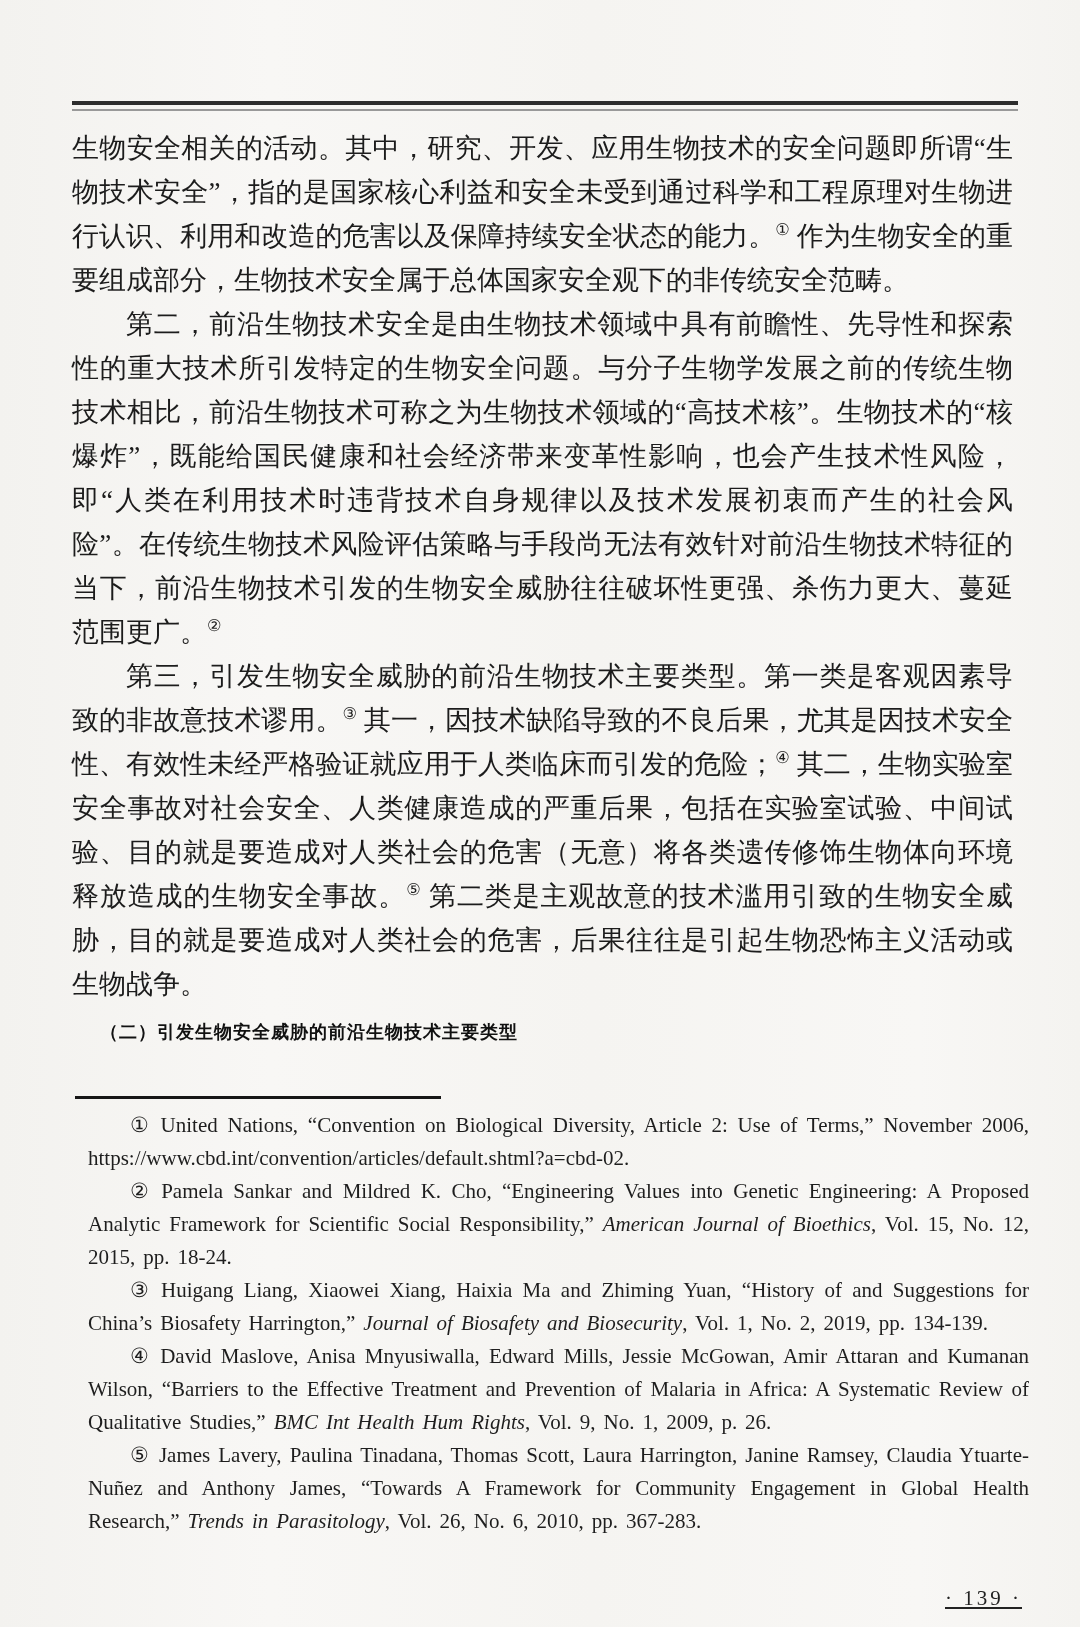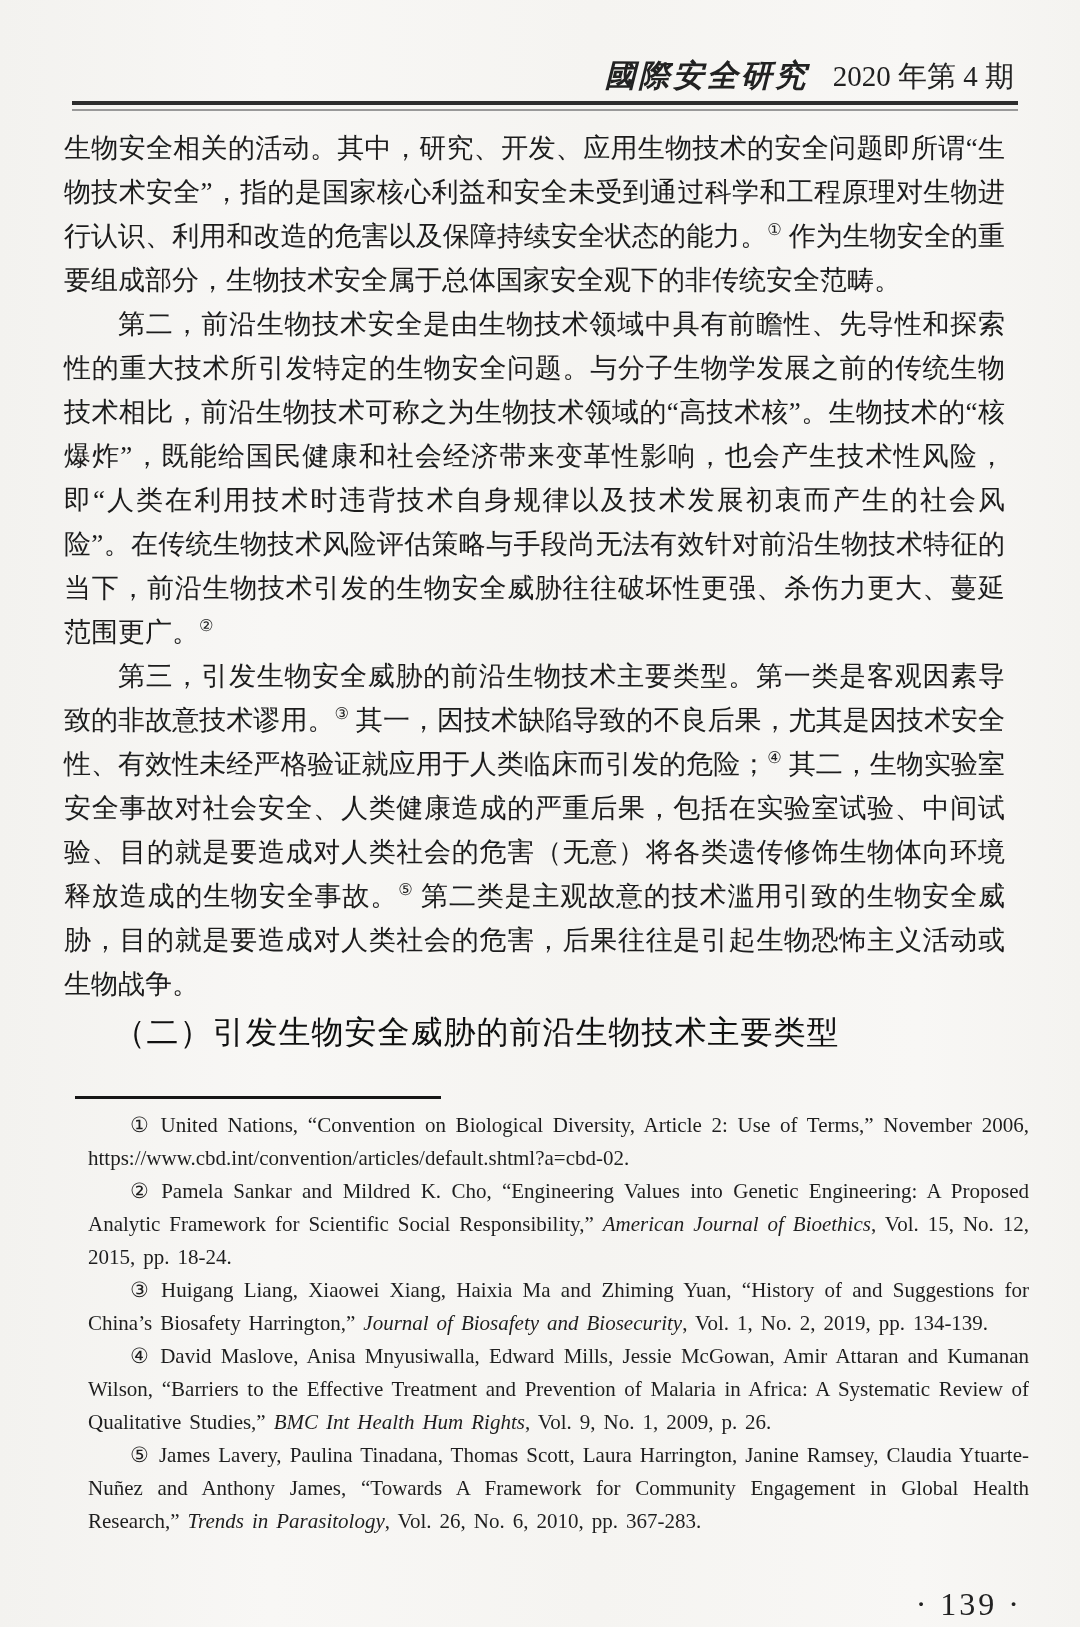--- a/index.html
+++ b/index.html
@@ -40,39 +40,39 @@
   }
   .rule-thin {
     position: absolute;
     top: 109px; left: 72px; right: 62px;
     height: 2px;
     background: #999;
   }
   
   .body-text {
     position: absolute;
-    top: 126px; left: 64px;
+    top: 126px; left: 72px;
     width: 941px;
     font-size: 27px;
     line-height: 44px;
     text-align: justify;
     text-justify: inter-ideograph;
   }
   .para { margin: 0; text-indent: 2em; }
   .para.no-indent { text-indent: 0; }
   .sup {
     font-size: 0.60em;
     vertical-align: super;
     line-height: 0;
   }
   .section-heading {
     margin: 4px 0 0 0;
     font-family: "Liberation Sans", sans-serif;
-    font-weight: normal;
-    font-size: 32px;
+    font-weight: bold;
+    font-size: 18px;
     line-height: 44px;
     text-indent: 1.55em;
     letter-spacing: 1px;
     color: #111;
   }
   
   .footnote-sep {
     position: absolute;
     top: 1096px; left: 75px;
     width: 366px; height: 3px;
@@ -88,34 +88,31 @@
     word-spacing: 0.13em;
     color: #1e1e1e;
   }
   .footnote { margin: 0; text-indent: 2em; }
   .fn-marker { margin-right: 10px; }
   .italic { font-style: italic; }
   
   .page-number {
     position: absolute;
     top: 1586px; right: 58px;
-    font-size: 32px;
+    font-size: 21px;
     letter-spacing: 3px;
     color: #222;
+    text-decoration: underline;
   }
 </style>
 </head>
 <body>
 
 <div class="page">
 
-  <div class="header">
-    <span class="journal-title">國際安全研究</span>
-    <span class="issue-info">2020 年第 4 期</span>
-  </div>
   <div class="rule-thick"></div>
   <div class="rule-thin"></div>
 
   <div class="body-text">
     <p class="para no-indent"><span>生物安全相关的活动。其中，研究、开发、应用生物技术的安全问题即所谓“生物技术安全”，指的是国家核心利益和安全未受到通过科学和工程原理对生物进行认识、利用和改造的危害以及保障持续安全状态的能力。</span><span class="sup">①</span><span> 作为生物安全的重要组成部分，生物技术安全属于总体国家安全观下的非传统安全范畴。</span></p>
     <p class="para"><span>第二，前沿生物技术安全是由生物技术领域中具有前瞻性、先导性和探索性的重大技术所引发特定的生物安全问题。与分子生物学发展之前的传统生物技术相比，前沿生物技术可称之为生物技术领域的“高技术核”。生物技术的“核爆炸”，既能给国民健康和社会经济带来变革性影响，也会产生技术性风险，即“人类在利用技术时违背技术自身规律以及技术发展初衷而产生的社会风险”。在传统生物技术风险评估策略与手段尚无法有效针对前沿生物技术特征的当下，前沿生物技术引发的生物安全威胁往往破坏性更强、杀伤力更大、蔓延范围更广。</span><span class="sup">②</span></p>
     <p class="para"><span>第三，引发生物安全威胁的前沿生物技术主要类型。第一类是客观因素导致的非故意技术谬用。</span><span class="sup">③</span><span> 其一，因技术缺陷导致的不良后果，尤其是因技术安全性、有效性未经严格验证就应用于人类临床而引发的危险；</span><span class="sup">④</span><span> 其二，生物实验室安全事故对社会安全、人类健康造成的严重后果，包括在实验室试验、中间试验、目的就是要造成对人类社会的危害（无意）将各类遗传修饰生物体向环境释放造成的生物安全事故。</span><span class="sup">⑤</span><span> 第二类是主观故意的技术滥用引致的生物安全威胁，目的就是要造成对人类社会的危害，后果往往是引起生物恐怖主义活动或生物战争。</span></p>
     <p class="section-heading">（二）引发生物安全威胁的前沿生物技术主要类型</p>
   </div>
 

